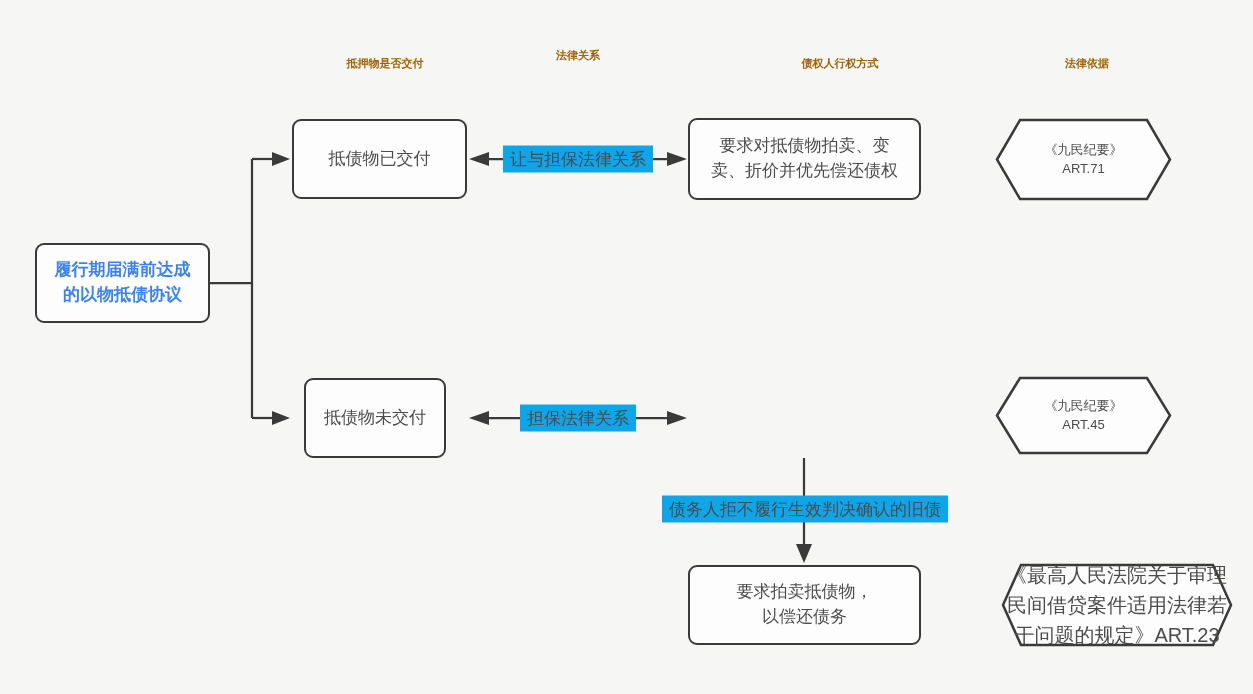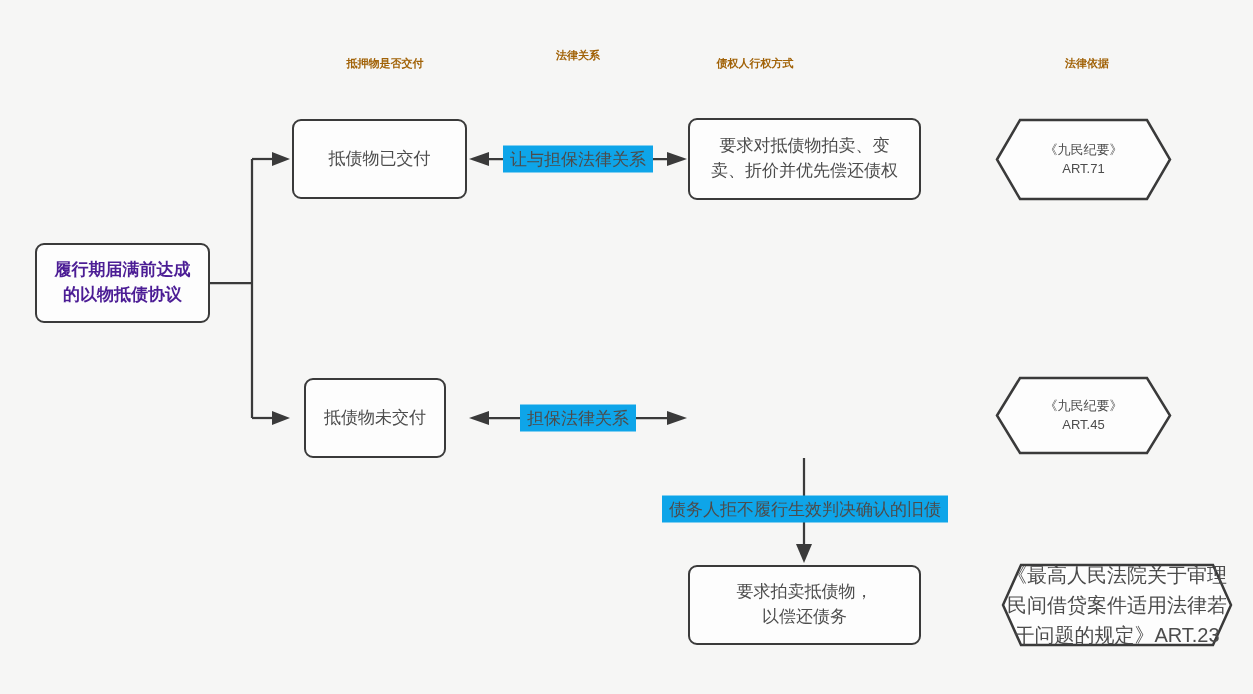--- a/index.html
+++ b/index.html
@@ -14,21 +14,21 @@
     position:absolute;transform:translate(-50%,-50%);
     font-weight:bold;font-size:11px;color:#a16207;white-space:nowrap;
   }
   .node{
     position:absolute;box-sizing:border-box;
     background:#fdfdfd;border:2.5px solid #3a3a3a;border-radius:9px;
     display:flex;align-items:center;justify-content:center;
     text-align:center;font-size:17px;line-height:1.45;
     white-space:pre-line;color:#4c4c4c;
   }
-  .node.bold{font-weight:bold;color:#4c1d95;}
+  .node.bold{font-weight:bold;color:#3b82f6;}
   .hex-label{
     position:absolute;display:flex;align-items:center;justify-content:center;
     text-align:center;font-size:13px;line-height:1.45;white-space:pre-line;
     color:#4c4c4c;pointer-events:none;
   }
   .hex-label.small{font-size:20px;line-height:1.5;}
   .edge-label{
     position:absolute;transform:translate(-50%,-50%);
     background:#0ea5e9;padding:2px 7px;font-size:17px;
     white-space:nowrap;color:#4c4c4c;
@@ -64,21 +64,21 @@
 
     <polygon points="997,159.5 1020,120 1147,120 1170,159.5 1147,199 1020,199" fill="#fdfdfd" stroke="#3a3a3a" stroke-width="2.5"></polygon>
 
     <polygon points="997,415.5 1020,378 1147,378 1170,415.5 1147,453 1020,453" fill="#fdfdfd" stroke="#3a3a3a" stroke-width="2.5"></polygon>
 
     <polygon points="1003,605 1021,565 1213,565 1231,605 1213,645 1021,645" fill="#fdfdfd" stroke="#3a3a3a" stroke-width="2.5"></polygon>
   </svg>
 
   <div class="col-header" style="left:385px;top:63px">抵押物是否交付</div>
   <div class="col-header" style="left:578px;top:55px">法律关系</div>
-  <div class="col-header" style="left:755px;top:63px">债权人行权方式</div>
+  <div class="col-header" style="left:840px;top:63px">债权人行权方式</div>
   <div class="col-header" style="left:1087px;top:63px">法律依据</div>
 
   <div class="node bold" style="left:35px;top:243px;width:175px;height:80px">履行期届满前达成
 的以物抵债协议</div>
   <div class="node" style="left:292px;top:119px;width:175px;height:80px">抵债物已交付</div>
   <div class="node" style="left:304px;top:378px;width:142px;height:80px">抵债物未交付</div>
   <div class="node" style="left:688px;top:118px;width:233px;height:82px">要求对抵债物拍卖、变
 卖、折价并优先偿还债权</div>
   <div class="node" style="left:688px;top:565px;width:233px;height:80px">要求拍卖抵债物，
 以偿还债务</div>

